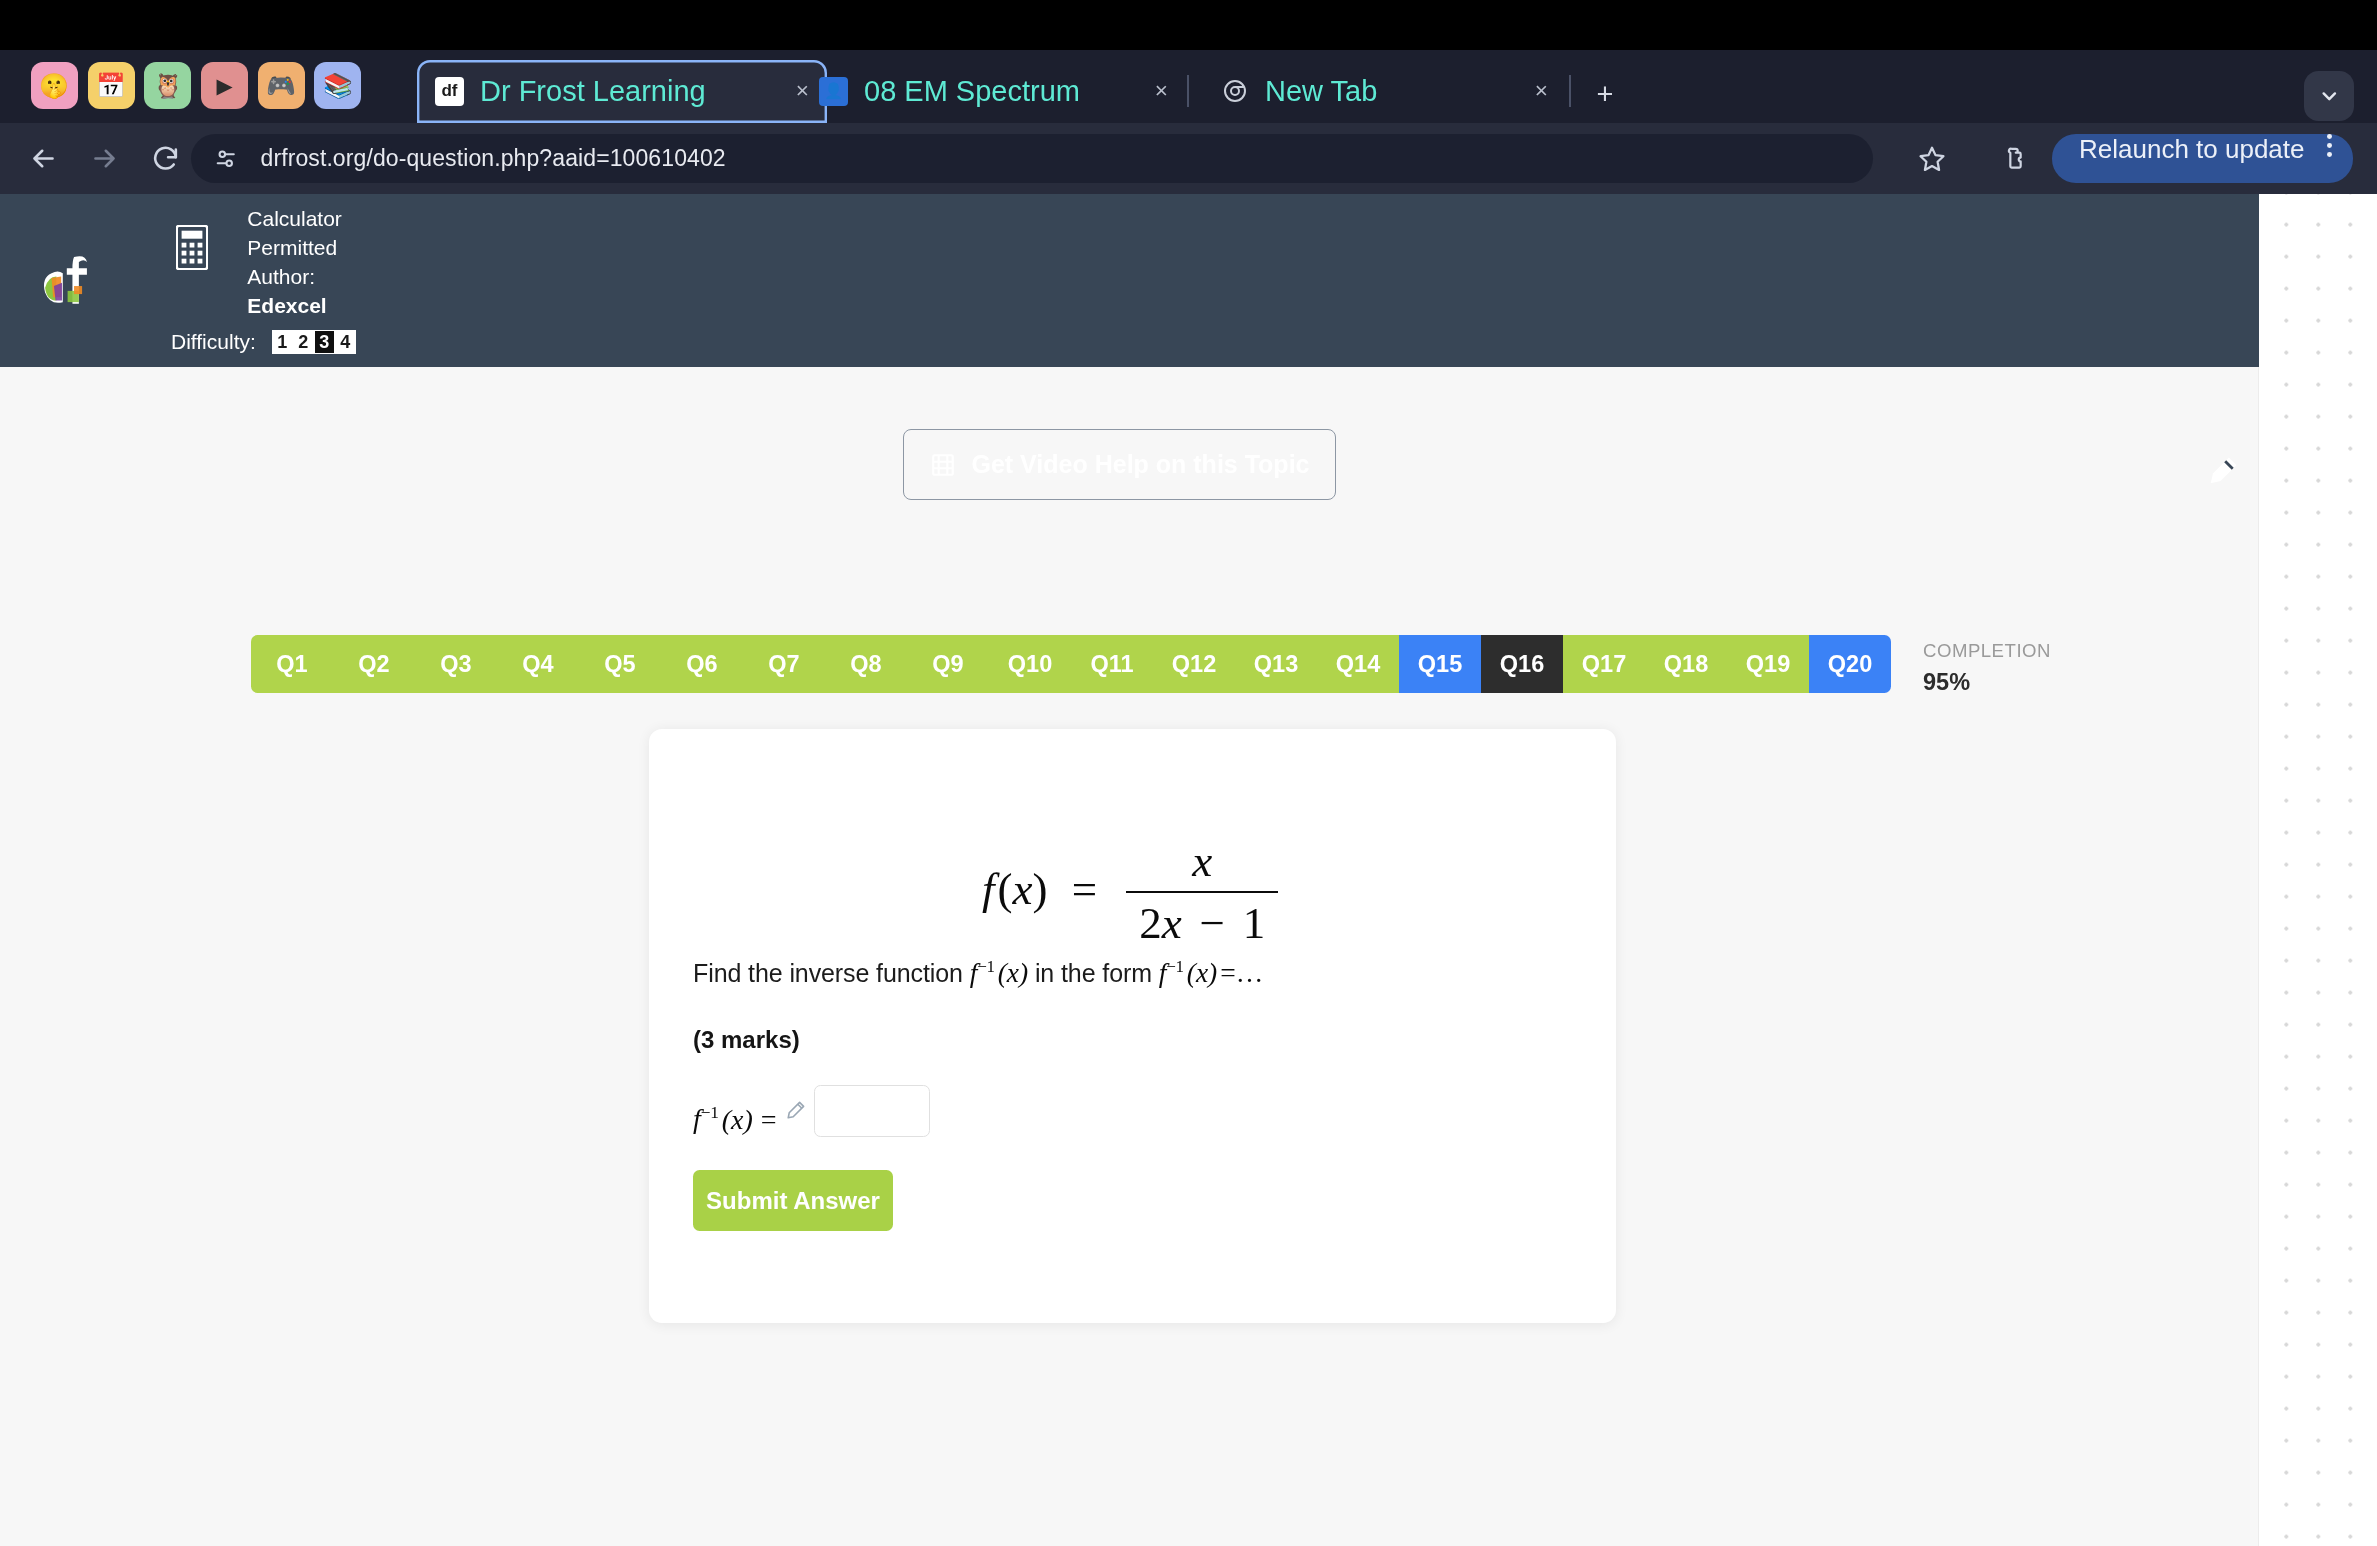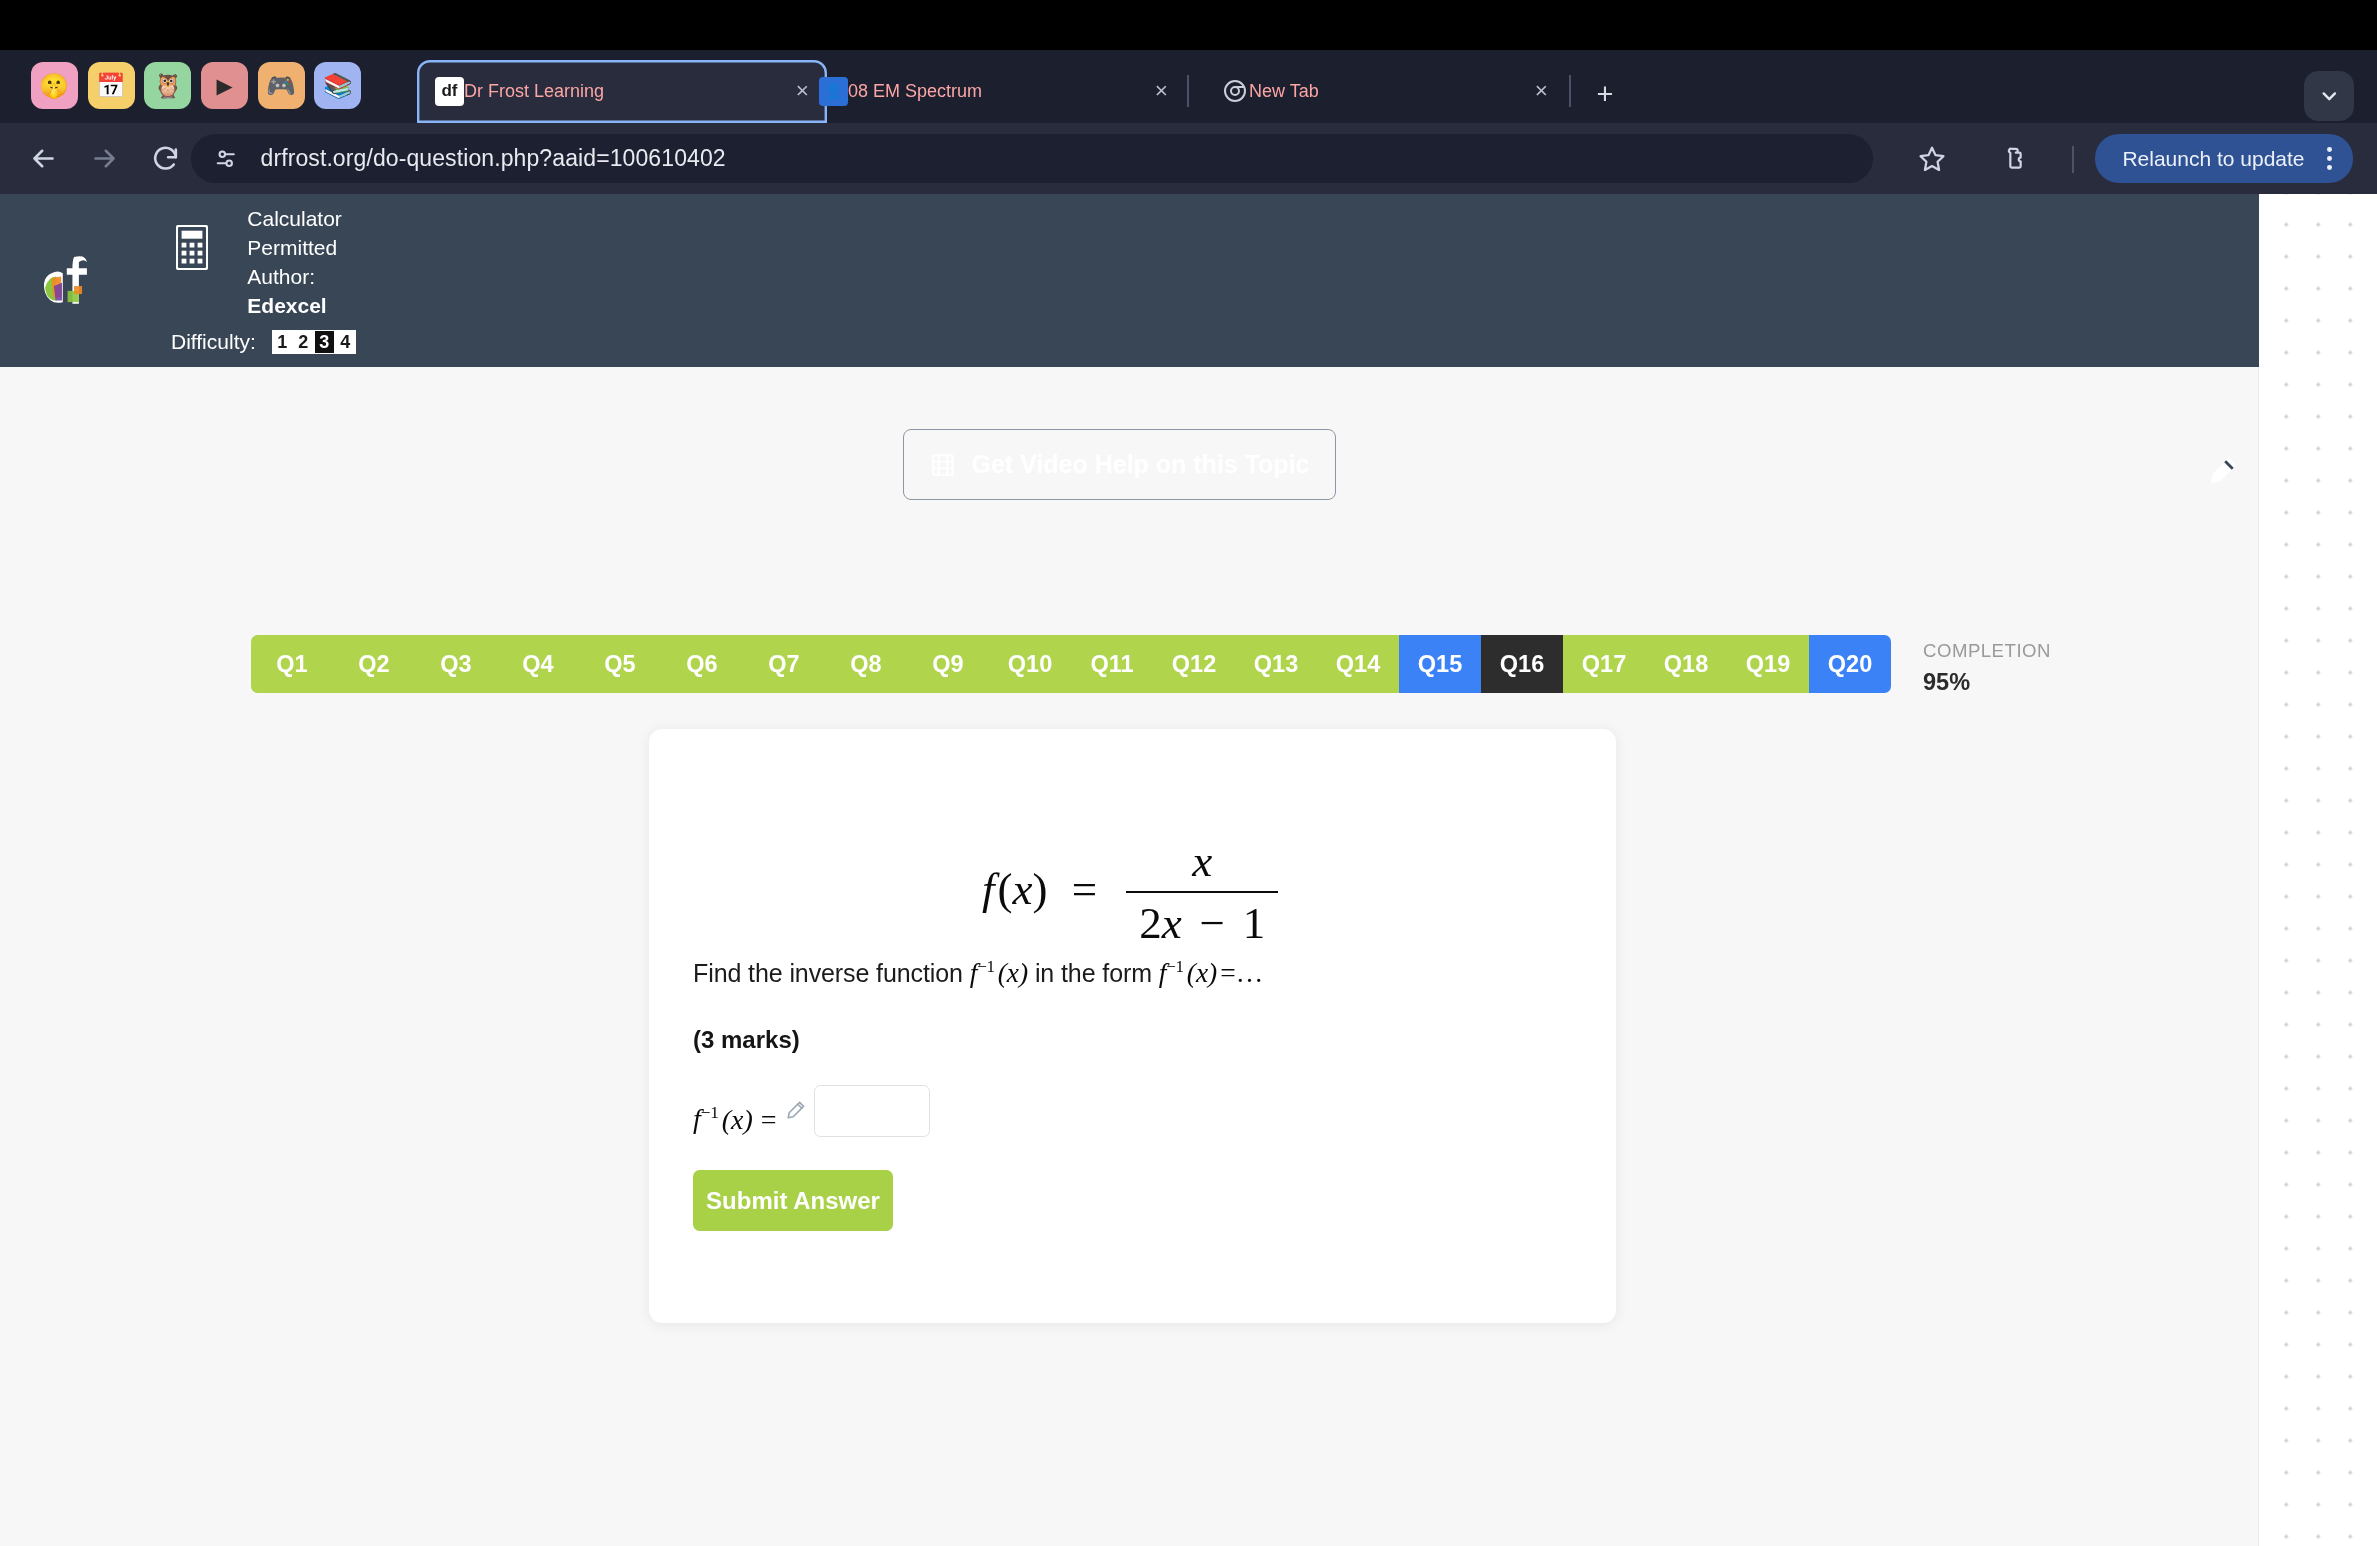--- a/index.html
+++ b/index.html
@@ -60,22 +60,23 @@
   }
   .tab-fav {
     width: 29px; height: 29px;
     border-radius: 4px;
     flex: none;
     display: flex; align-items: center; justify-content: center;
     font-size: 17px; font-weight: bold;
     overflow: hidden;
   }
   .tab-title {
-    color: #fca5a5;
-    font-size: 18px;
+    margin-left: 16px;
+    color: #5eead4;
+    font-size: 29px;
     white-space: nowrap;
     overflow: hidden;
     max-width: 267px;
   }
   .tab-close {
     margin-left: auto;
     padding-left: 32px;
     color: #b9bfcc;
     font-size: 22.6px;
     line-height: 1;
@@ -150,24 +151,24 @@
     border-radius: 50%;
     overflow: hidden;
     background: #7a6a54;
     cursor: pointer;
   }
   .relaunch-btn {
     position: absolute; top: 11.3px; right: 24px;
     height: 49px;
     background: #2f5295;
     border-radius: 24px;
-    display: flex; align-items: center;
+    display: flex; align-items: flex-start;
     padding: 0 21px 0 27.5px;
     color: #ecf0f8;
-    font-size: 21px;
+    font-size: 26px;
     cursor: pointer;
   }
   .kebab {
     margin-left: 22.6px;
     display: flex; flex-direction: column; gap: 4px;
     align-items: center;
   }
   .kebab span {
     width: 4.9px; height: 4.9px; border-radius: 50%;
     background: #ecf0f8; display: block;

